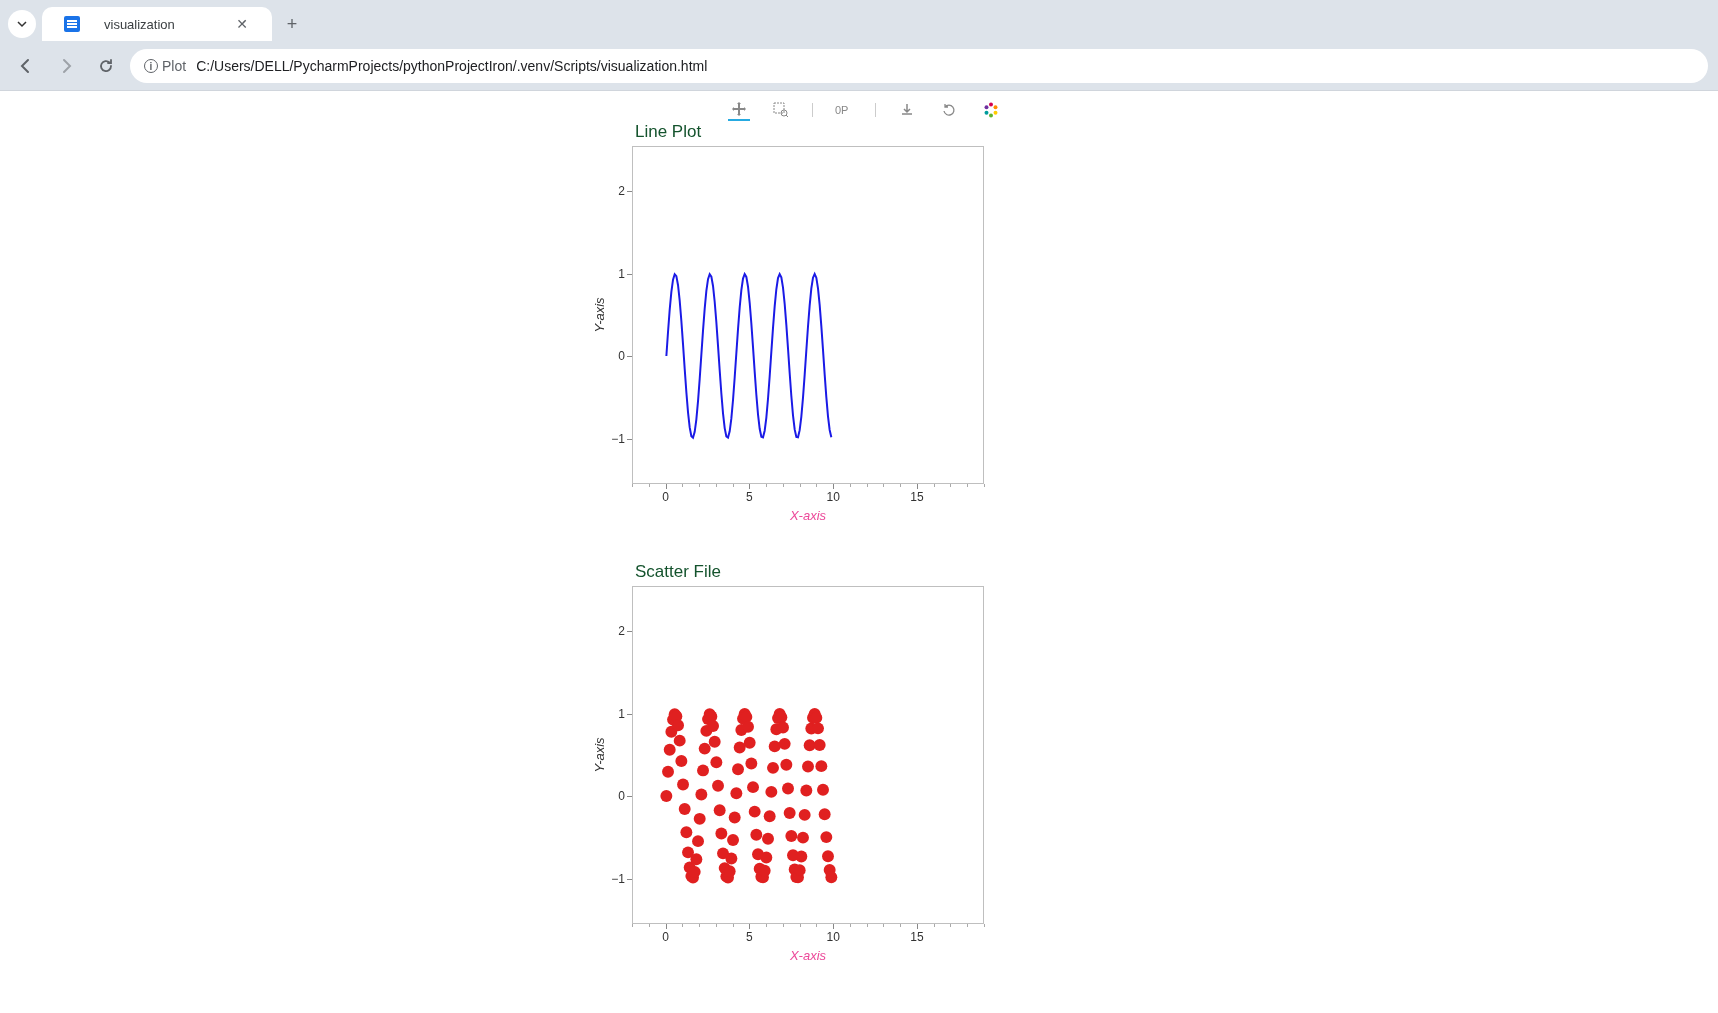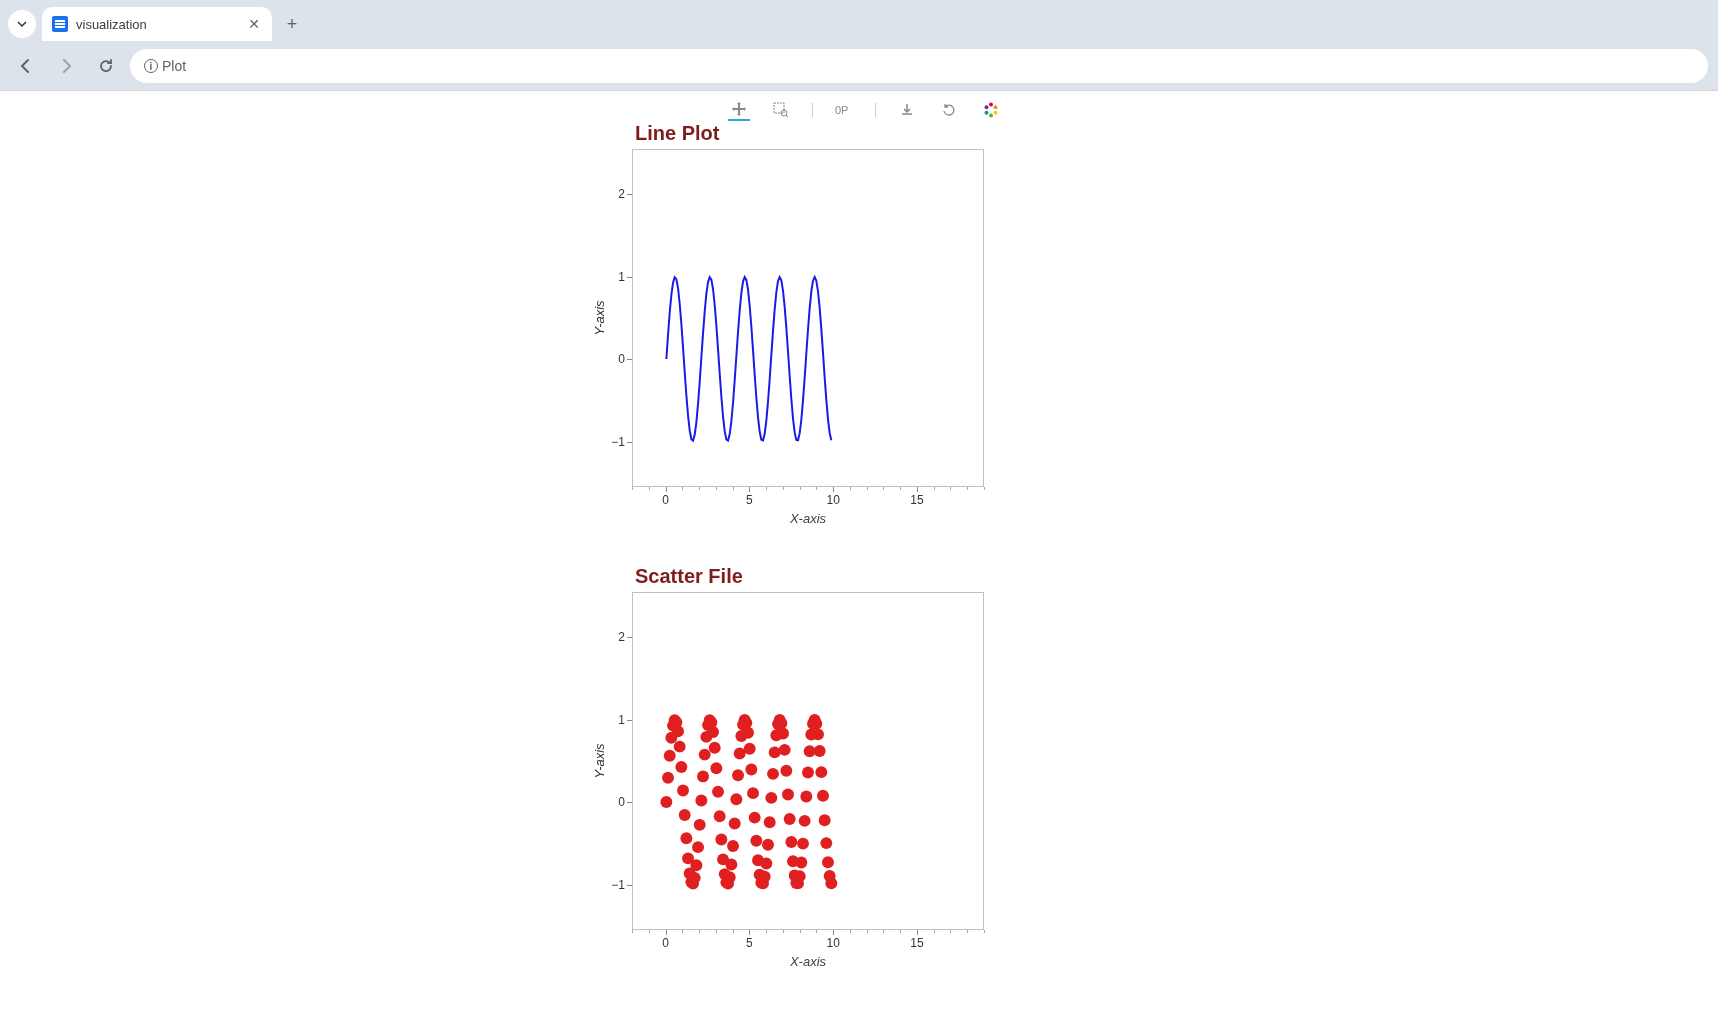--- a/index.html
+++ b/index.html
@@ -29,24 +29,24 @@
       background: #fff;
       font-size: 14px;
       color: #333;
       cursor: pointer;
     }
     .tab {
       display: flex;
       align-items: center;
       background: #fff;
       border-radius: 10px 10px 0 0;
-      padding: 6px 10px;
+      padding: 6px 22px;
       height: 34px;
       min-width: 230px;
-      gap: 8px;
+      gap: 24px;
       font-size: 13px;
       color: #3c4043;
     }
     .tab .favicon {
       width: 16px; height: 16px;
       background: #1a73e8;
       border-radius: 2px;
       display: flex; align-items: center; justify-content: center;
     }
     .tab .favicon::before {
@@ -155,23 +155,23 @@
       width: 1px; height: 14px;
       background: #ccc;
     }
     .bk-logo {
       width: 18px; height: 18px;
     }
     .plot-block {
       margin-top: 26px;
     }
     .plot-title {
-      font-weight: bold;
-      font-size: 20px;
-      color: #7f1d1d;
+      font-weight: normal;
+      font-size: 17px;
+      color: #14532d;
       padding-left: 55px;
       margin-bottom: 4px;
     }
     .plot-frame {
       position: relative;
       width: 405px;
       height: 390px;
     }
     .plot-inner {
       position: absolute;
@@ -228,21 +228,21 @@
       color: #333;
     }
     .xlabel {
       position: absolute;
       top: 362px;
       left: 52px;
       width: 352px;
       text-align: center;
       font-style: italic;
       font-size: 13px;
-      color: #404040;
+      color: #ec4899;
     }
     svg.plot-svg {
       position: absolute;
       left: 0; top: 0;
       width: 100%; height: 100%;
       overflow: visible;
     }
   </style>
 </head>
 <body>
@@ -275,20 +275,21 @@
     <div class="nav-btn">
       <svg width="16" height="16" viewBox="0 0 16 16">
           <path d="M13 8a5 5 0 1 1-1.5-3.5M13 2v3h-3" stroke="#5f6368" stroke-width="1.8" fill="none" stroke-linecap="round"></path>
         </svg>
     </div>
     <div class="address-bar">
       <span class="file-badge">
         <span class="file-badge-icon">i</span>
         <span>Plot</span>
       </span>
+      <span class="url-text">C:/Users/DELL/PycharmProjects/pythonProjectIron/.venv/Scripts/visualization.html</span>
     </div>
   </div>
 </div>
 
 <div class="page">
   <div class="plot-wrap">
 
     <div class="bk-toolbar">
       <div class="bk-tool active" title="Pan">
         <svg width="16" height="16" viewBox="0 0 16 16">

